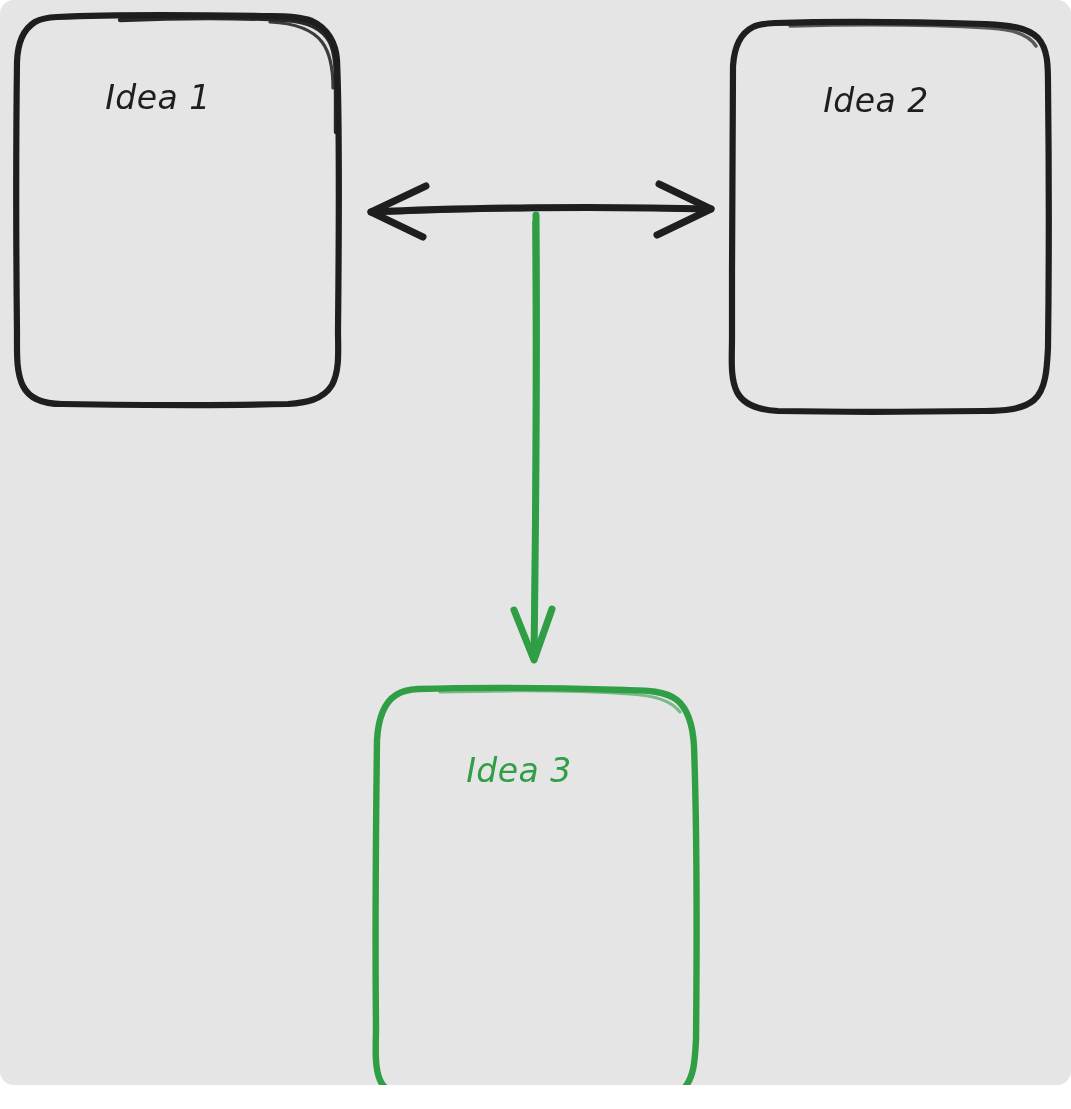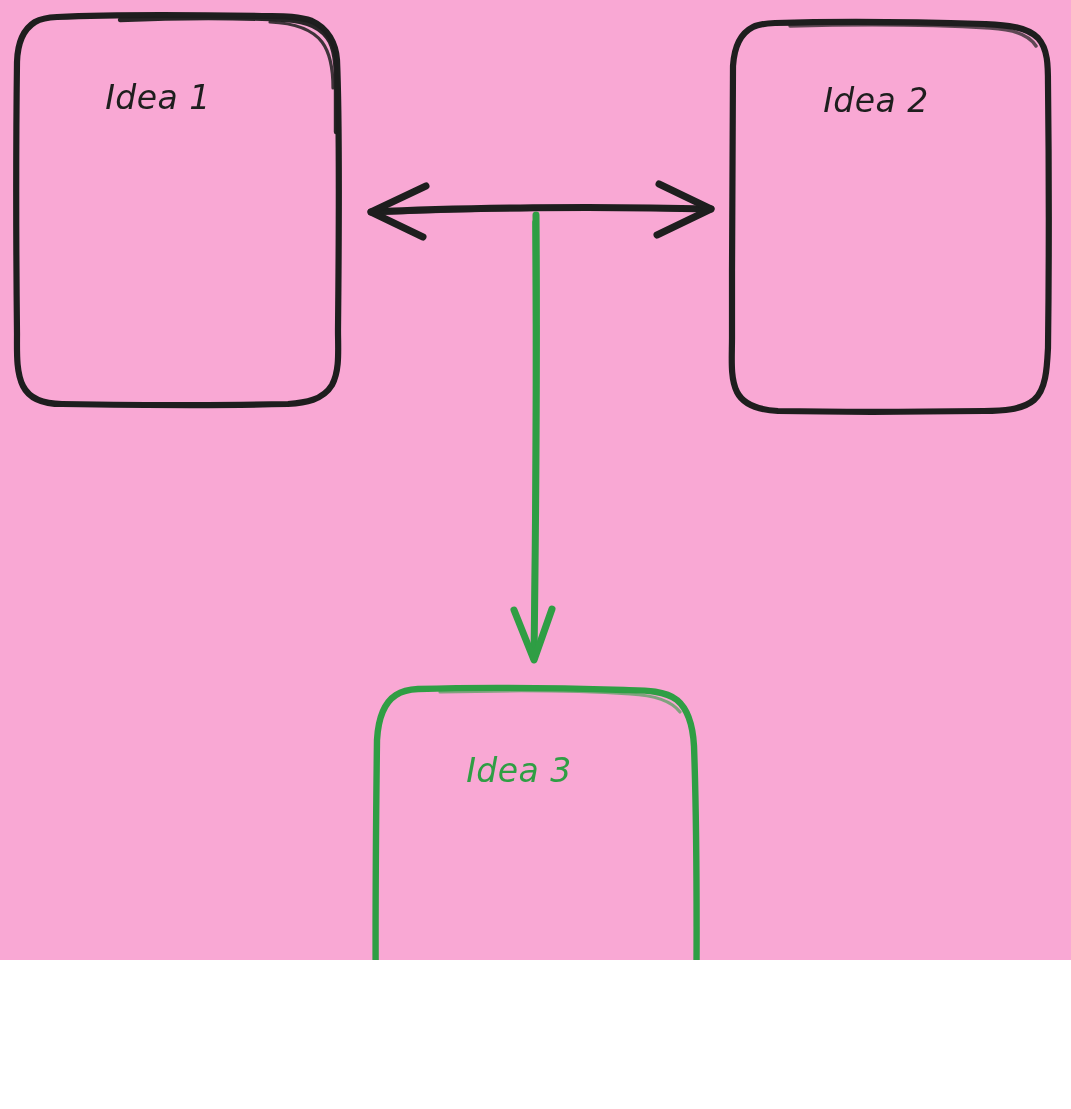--- a/index.html
+++ b/index.html
@@ -7,23 +7,24 @@
     margin: 0;
     padding: 0;
     background: #ffffff;
   }
   body {
     font-family: "DejaVu Sans", sans-serif;
   }
   #canvas {
     position: relative;
     width: 1071px;
-    height: 960px;
-    background: #f9a8d4;
+    height: 1085px;
+    background: #e5e5e5;
     overflow: hidden;
+    border-radius: 14px;
   }
   #scene {
     position: absolute;
     inset: 0;
     width: 1071px;
     height: 1109px;
     display: block;
   }
   .node-label {
     font-family: "DejaVu Sans", sans-serif;

